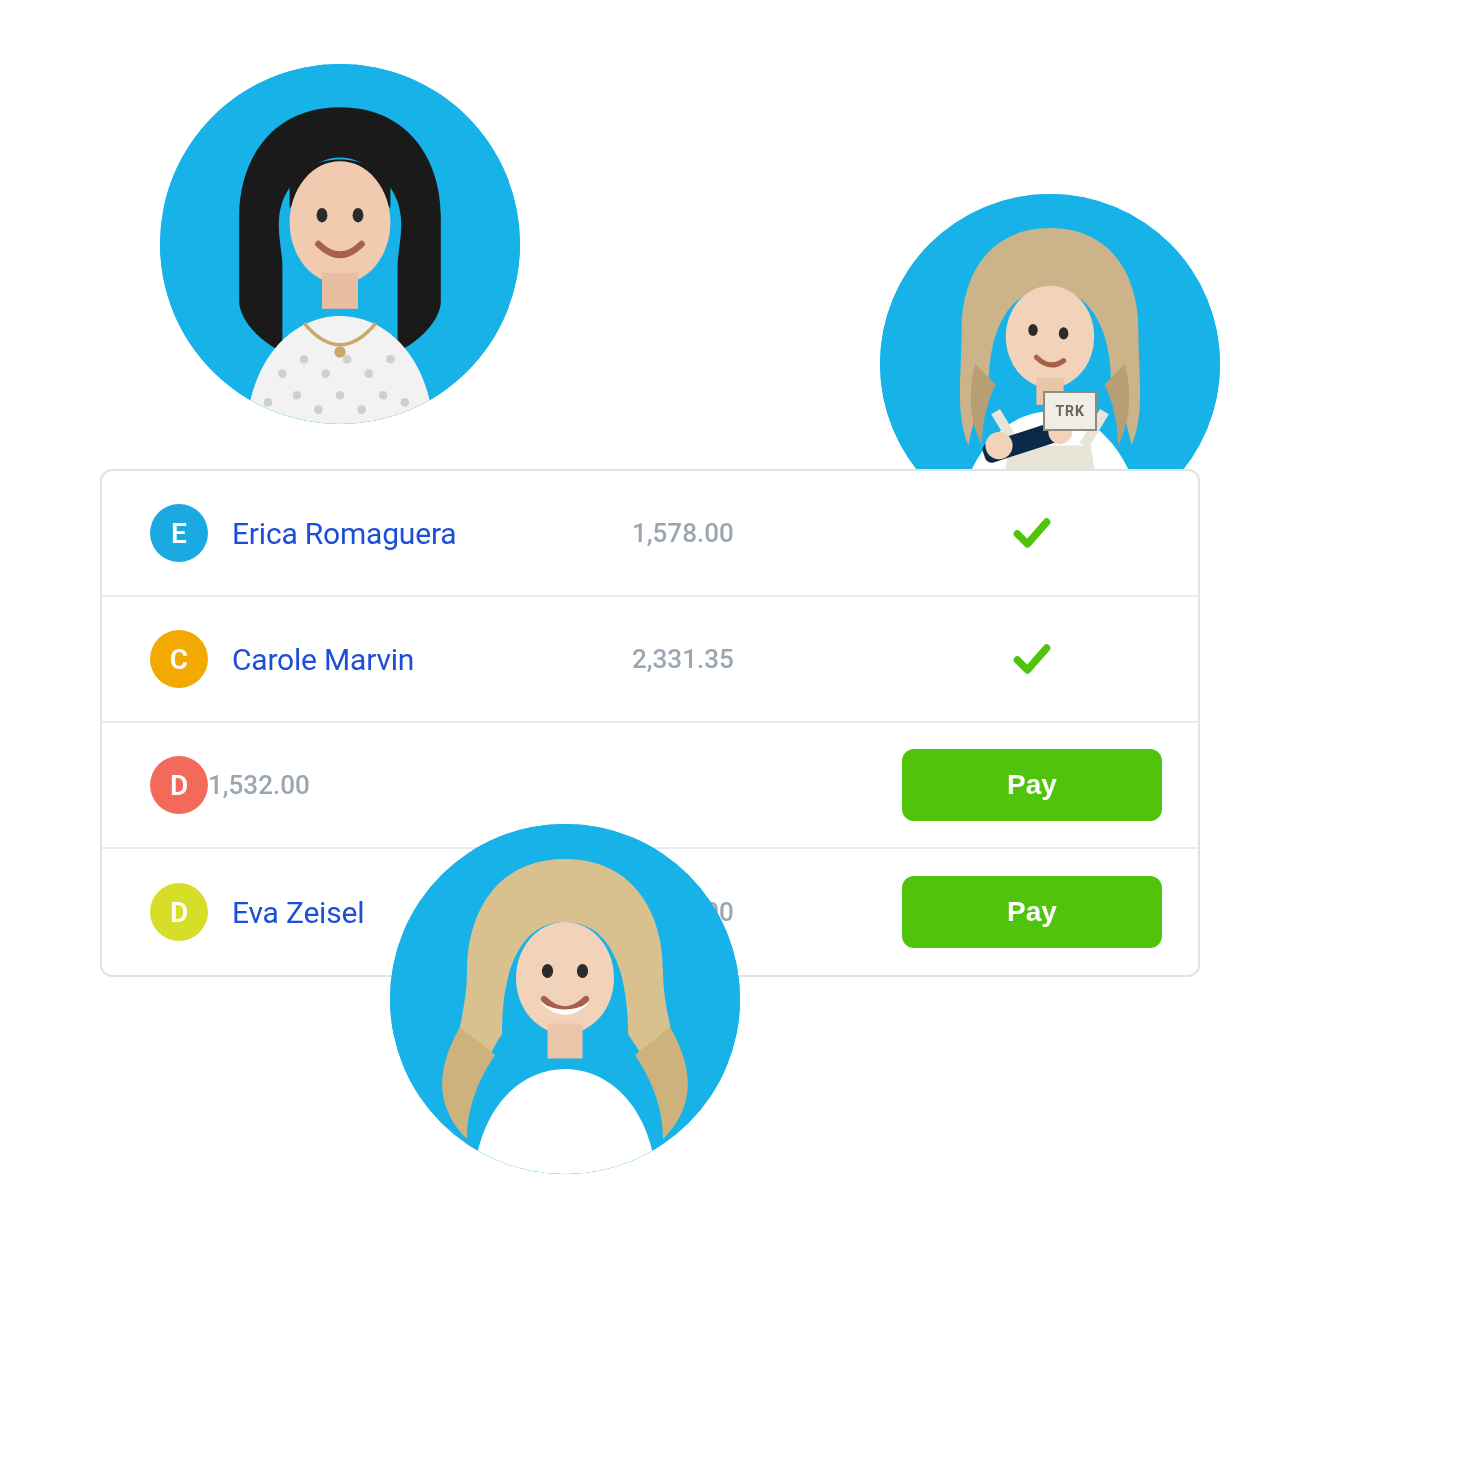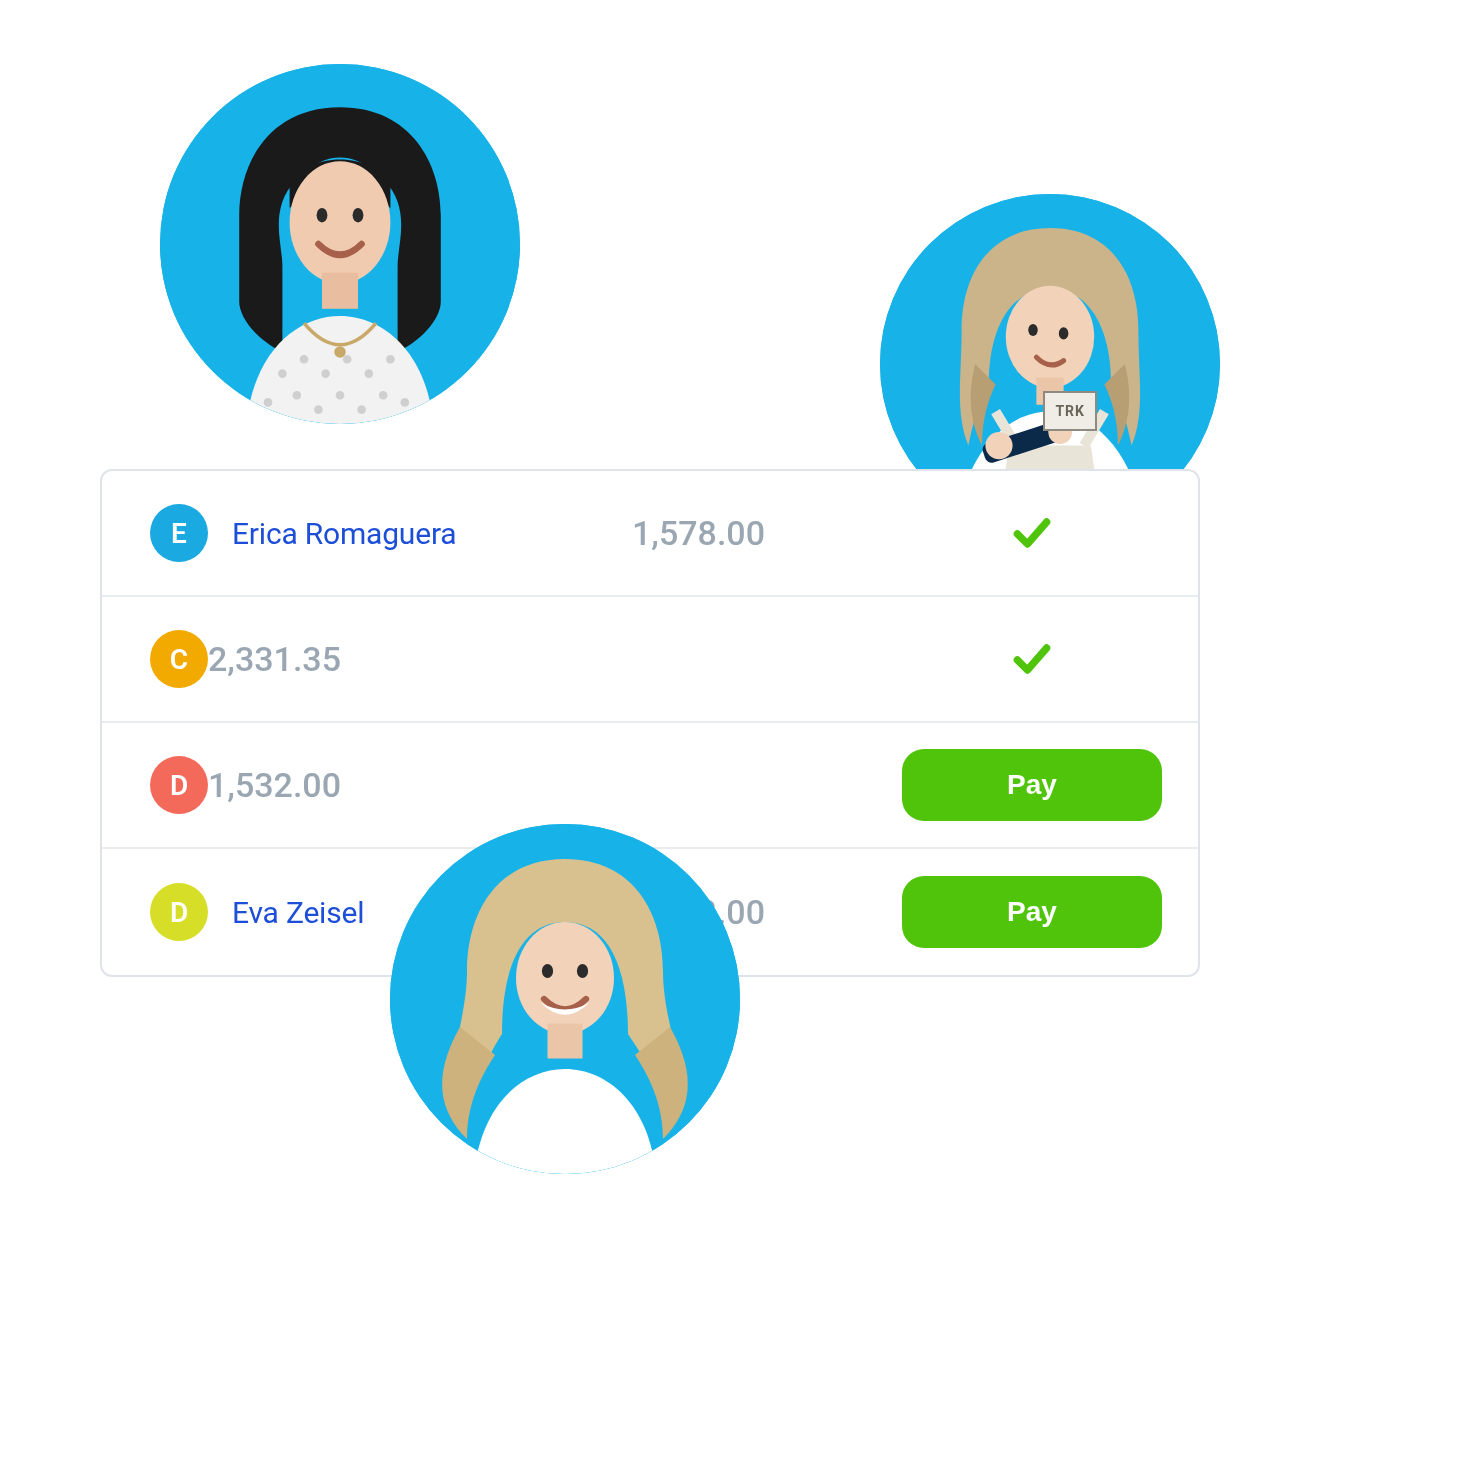--- a/index.html
+++ b/index.html
@@ -51,21 +51,21 @@
     .name {
       margin-left: 24px;
       width: 400px;
       font-size: 30px;
       font-weight: 400;
       color: #1d4ed8;
       letter-spacing: -0.2px;
     }
     .amount {
       width: 210px;
-      font-size: 34px;
+      font-size: 26px;
       font-weight: 500;
       color: #9aa7b2;
       text-align: left;
     }
     .action {
       margin-left: auto;
       width: 260px;
       display: flex;
       align-items: center;
       justify-content: center;
@@ -73,21 +73,21 @@
     .check {
       width: 44px;
       height: 44px;
     }
     .check svg { width: 100%; height: 100%; }
     .pay-btn {
       width: 260px;
       height: 72px;
       background: #4fc40a;
       border: none;
-      border-radius: 22px;
+      border-radius: 12px;
       color: #fff;
       font-size: 28px;
       font-weight: 700;
       cursor: pointer;
       display: flex;
       align-items: center;
       justify-content: center;
     }
 
     
@@ -202,20 +202,21 @@
         <span class="check">
           <svg viewBox="0 0 24 24">
               <path d="M4 12.5 L9.5 18 L20 6" stroke="#4fc40a" stroke-width="4" fill="none" stroke-linecap="round" stroke-linejoin="round"></path>
             </svg>
         </span>
       </div>
     </div>
 
     <div class="row">
       <div class="avatar" style="background:#f2a900">C</div>
+      <div class="name">Carole Marvin</div>
       <div class="amount">2,331.35</div>
       <div class="action">
         <span class="check">
           <svg viewBox="0 0 24 24">
               <path d="M4 12.5 L9.5 18 L20 6" stroke="#4fc40a" stroke-width="4" fill="none" stroke-linecap="round" stroke-linejoin="round"></path>
             </svg>
         </span>
       </div>
     </div>
 

